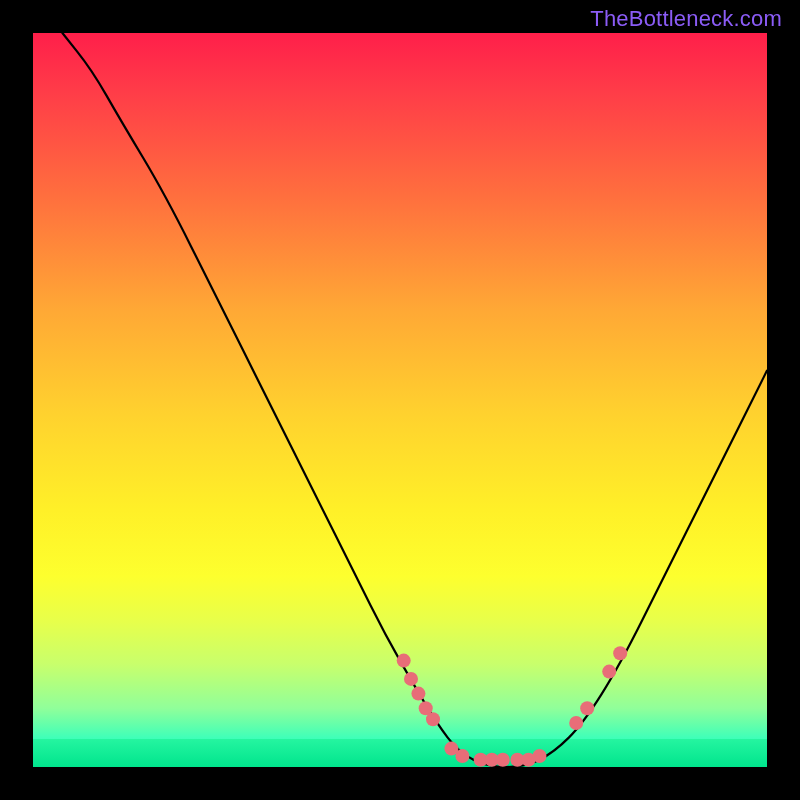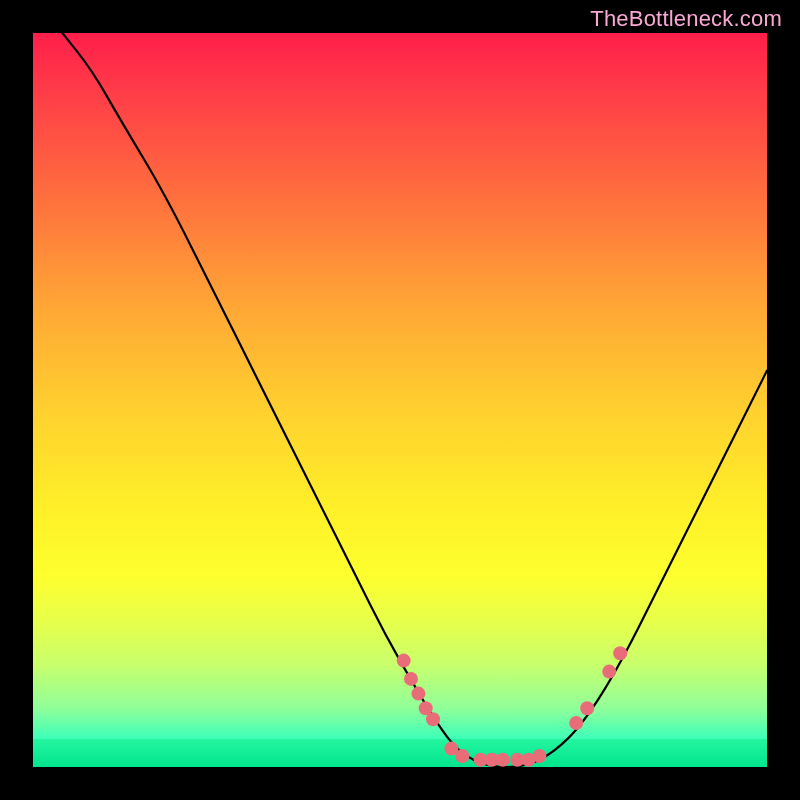--- a/index.html
+++ b/index.html
@@ -8,21 +8,21 @@
     height: 800px;
     background: #000;
     position: relative;
     font-family: Arial, sans-serif;
     overflow: hidden;
   }
   .watermark {
     position: absolute;
     top: 6px;
     right: 18px;
-    color: #f9a8d4;
+    color: #8b5cf6;
     font-size: 22px;
     font-weight: 500;
     z-index: 10;
     letter-spacing: 0.2px;
   }
   .plot-area {
     position: absolute;
     left: 33px;
     top: 33px;
     width: 734px;

